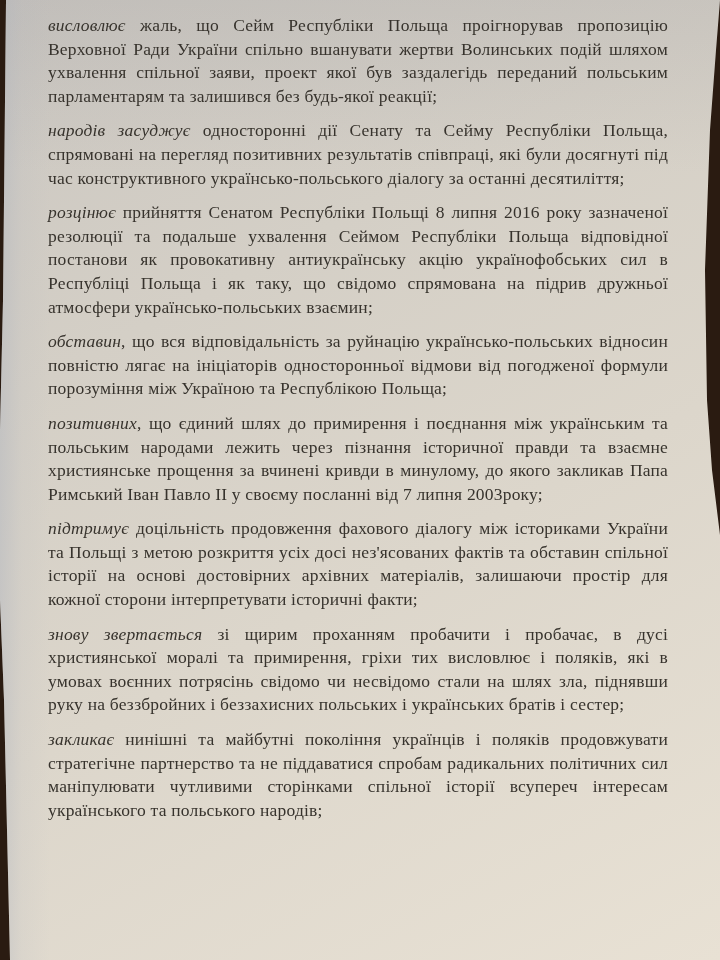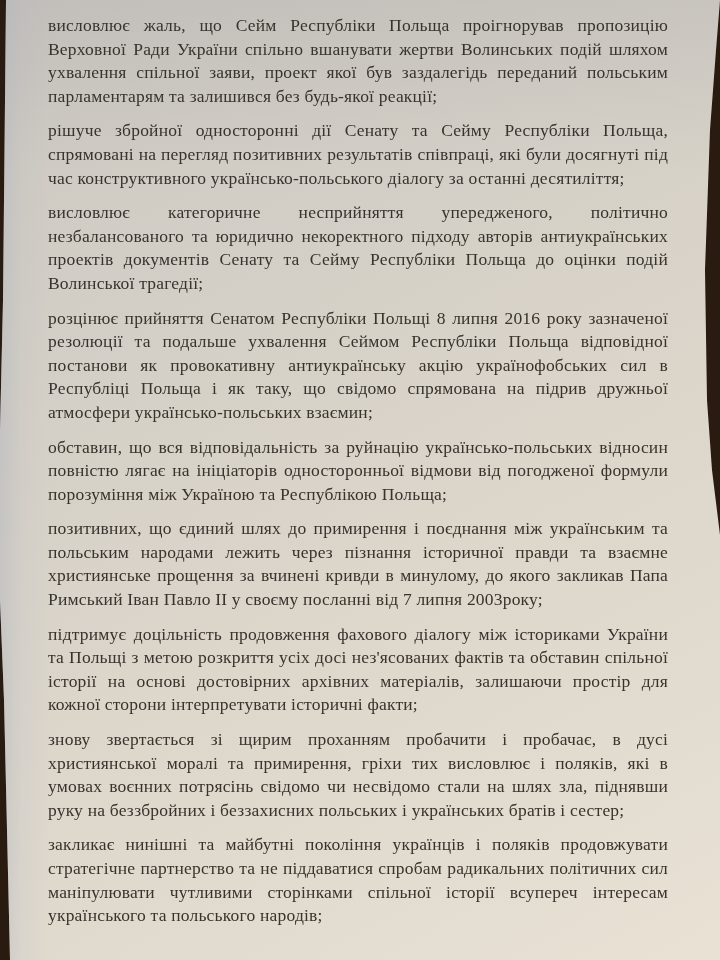--- a/index.html
+++ b/index.html
@@ -48,34 +48,34 @@
     color: #37332d;
     font-size: 17.5px;
     line-height: 23.6px;
     text-align: justify;
     letter-spacing: 0.2px;
   }
   .para {
     margin: 0 0 11px 0;
   }
   .lead {
+    font-style: italic;
   }
 </style>
 </head>
 <body>
 
 <div class="photo">
   <div class="paper">
     <div class="page-text">
 
       <p class="para"><span class="lead">висловлює</span><span> жаль, що Сейм Республіки Польща проігнорував пропозицію Верховної Ради України спільно вшанувати жертви Волинських подій шляхом ухвалення спільної заяви, проект якої був заздалегідь переданий польським парламентарям та залишився без будь-якої реакції;</span></p>
 
-      <p class="para"><span class="lead">рішуче збройної</span><span> односторонні дії Сенату та Сейму Республіки Польща, спрямовані на перегляд позитивних результатів співпраці, які були досягнуті під час конструктивного українсько-польського діалогу за останні десятиліття;</span></p>
+      <p class="para"><span class="lead">народів засуджує</span><span> односторонні дії Сенату та Сейму Республіки Польща, спрямовані на перегляд позитивних результатів співпраці, які були досягнуті під час конструктивного українсько-польського діалогу за останні десятиліття;</span></p>
 
-      <p class="para"><span class="lead">висловлює</span><span> категоричне несприйняття упередженого, політично незбалансованого та юридично некоректного підходу авторів антиукраїнських проектів документів Сенату та Сейму Республіки Польща до оцінки подій Волинської трагедії;</span></p>
 
       <p class="para"><span class="lead">розцінює</span><span> прийняття Сенатом Республіки Польщі 8 липня 2016 року зазначеної резолюції та подальше ухвалення Сеймом Республіки Польща відповідної постанови як провокативну антиукраїнську акцію українофобських сил в Республіці Польща і як таку, що свідомо спрямована на підрив дружньої атмосфери українсько-польських взаємин;</span></p>
 
       <p class="para"><span class="lead">обставин</span><span>, що вся відповідальність за руйнацію українсько-польських відносин повністю лягає на ініціаторів односторонньої відмови від погодженої формули порозуміння між Україною та Республікою Польща;</span></p>
 
 
       <p class="para"><span class="lead">позитивних</span><span>, що єдиний шлях до примирення і поєднання між українським та польським народами лежить через пізнання історичної правди та взаємне християнське прощення за вчинені кривди в минулому, до якого закликав Папа Римський Іван Павло II у своєму посланні від 7 липня 2003року;</span></p>
 
       <p class="para"><span class="lead">підтримує</span><span> доцільність продовження фахового діалогу між істориками України та Польщі з метою розкриття усіх досі нез'ясованих фактів та обставин спільної історії на основі достовірних архівних матеріалів, залишаючи простір для кожної сторони інтерпретувати історичні факти;</span></p>
 

